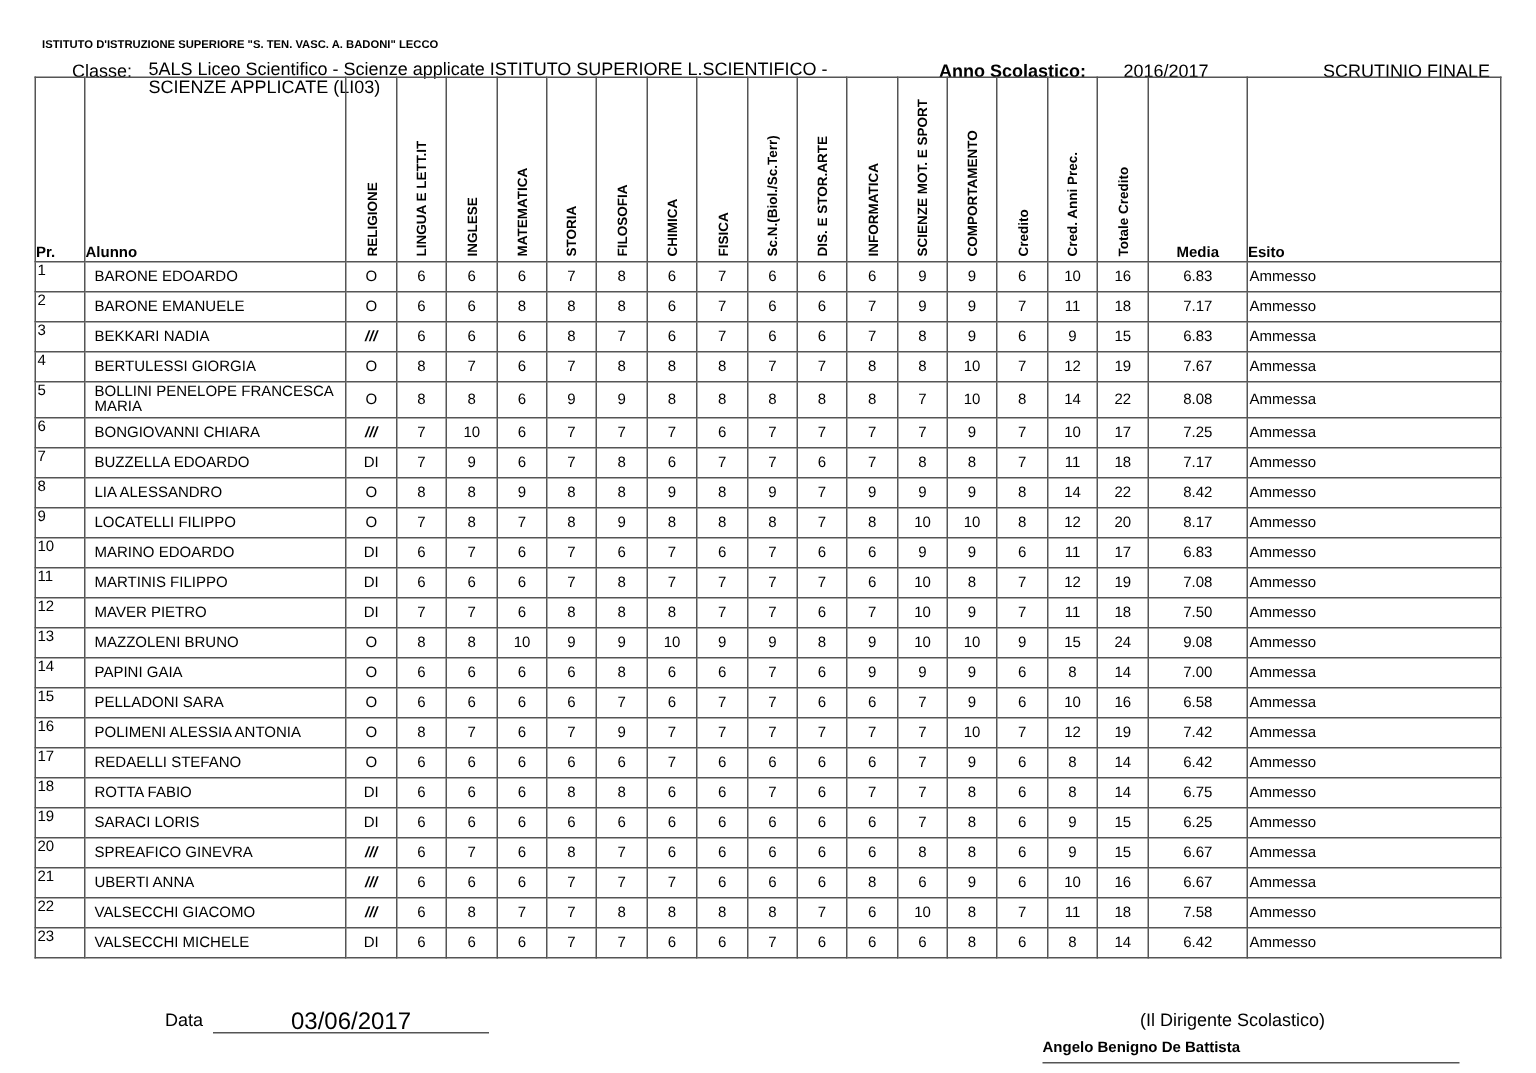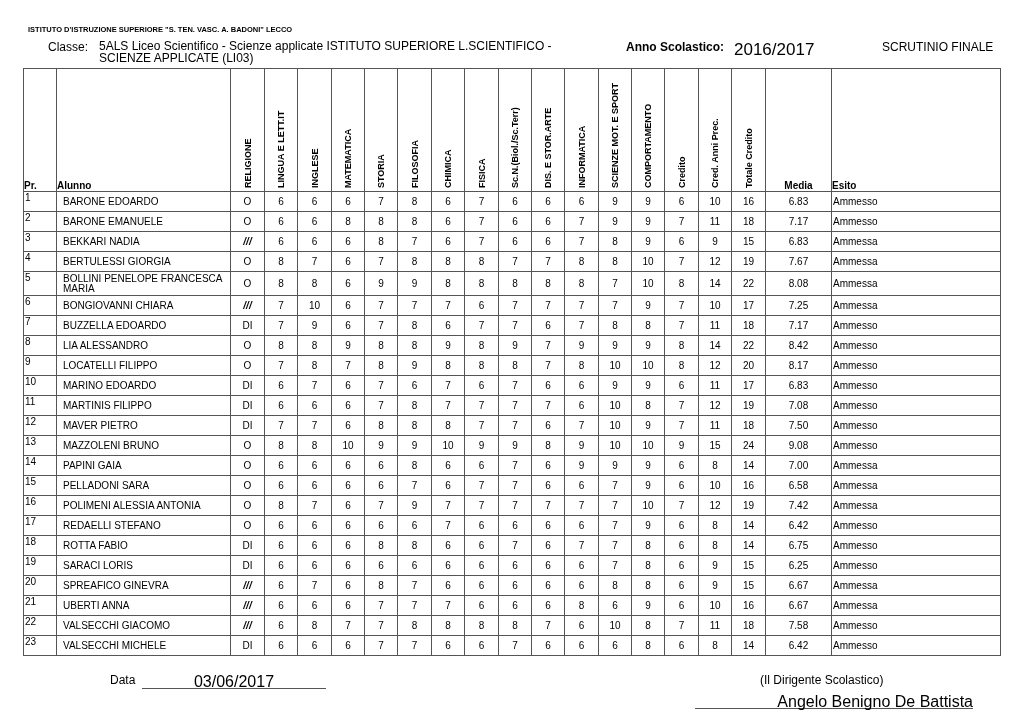--- a/index.html
+++ b/index.html
@@ -2,43 +2,43 @@
 <html><head>
 <meta charset="utf-8">
 <style>
   html, body { margin: 0; padding: 0; background: #ffffff; }
   body { width: 1024px; height: 715px; position: relative; overflow: hidden;
          font-family: "Liberation Sans", sans-serif; color: #000; }
   .inst { position: absolute; left: 28px; top: 25px; font-size: 7.5px; font-weight: bold; }
   .classe-label { position: absolute; left: 48px; top: 40px; font-size: 12px; font-weight: normal; }
   .classe-val { position: absolute; left: 99px; top: 40px; font-size: 12px; line-height: 12px; width: 470px; }
   .anno-label { position: absolute; left: 626px; top: 40px; font-size: 12px; font-weight: bold; }
-  .anno-val { position: absolute; left: 734px; top: 40px; font-size: 17px; }
+  .anno-val { position: absolute; left: 749px; top: 40px; font-size: 12px; }
   .scrutinio { position: absolute; left: 882px; top: 40px; font-size: 12px; }
 
-  table.grid { position: absolute; left: 23px; top: 68px; border-collapse: collapse; table-layout: fixed; width: 976px; }
+  table.grid { position: absolute; left: 23px; top: 51px; border-collapse: collapse; table-layout: fixed; width: 976px; }
   table.grid td, table.grid th { border: 1px solid #555; padding: 0; font-size: 10px; }
   table.grid th { height: 122px; vertical-align: bottom; font-weight: bold; }
   th.h-pr, th.h-alunno, th.h-media, th.h-esito { text-align: left; padding: 0 0 1px 2px; font-size: 10px; }
   th.h-media { text-align: center; padding-left: 0; }
   th.vert { position: relative; }
   th.vert span { position: absolute; left: 50%; bottom: 3px; transform-origin: left bottom;
                  transform: rotate(-90deg) translateY(50%); white-space: nowrap; font-size: 9px; display: block; }
   table.grid td { height: 19px; text-align: center; vertical-align: middle; }
   table.grid tr.tall td { height: 23px; }
   td.c-pr { text-align: left !important; vertical-align: top !important; padding-left: 1px !important; font-size: 9.5px; }
   td.c-name { text-align: left !important; padding-left: 6px !important; font-size: 9.5px; line-height: 10px; margin-left: 44px; }
   td.c-esito { text-align: left !important; padding-left: 1px !important; font-size: 9.5px; }
   td.c-rel { font-size: 10px; }
   td.c-rel.slash { font-style: italic; font-weight: bold; letter-spacing: 0px; }
 
   .data-label { position: absolute; left: 110px; top: 673px; font-size: 12px; }
   .data-val { position: absolute; left: 142px; top: 673px; width: 184px; height: 15px; border-bottom: 1px solid #555; font-size: 16px; text-align: center; }
   .firma-title { position: absolute; left: 760px; top: 673px; font-size: 12px; text-align: center; }
-  .firma-line { position: absolute; left: 695px; top: 693px; width: 278px; height: 15px; border-bottom: 1px solid #555; font-size: 16px; text-align: right; }
+  .firma-line { position: absolute; left: 695px; top: 693px; width: 278px; height: 15px; border-bottom: 1px solid #555; font-size: 10px; text-align: left; font-weight: bold; }
 </style>
 </head>
 <body>
 
 <div class="inst">ISTITUTO D'ISTRUZIONE SUPERIORE "S. TEN. VASC. A. BADONI" LECCO</div>
 <div class="classe-label">Classe:</div>
 <div class="classe-val">5ALS Liceo Scientifico - Scienze applicate ISTITUTO SUPERIORE L.SCIENTIFICO - SCIENZE APPLICATE (LI03)</div>
 <div class="anno-label">Anno Scolastico:</div>
 <div class="anno-val">2016/2017</div>
 <div class="scrutinio">SCRUTINIO FINALE</div>

